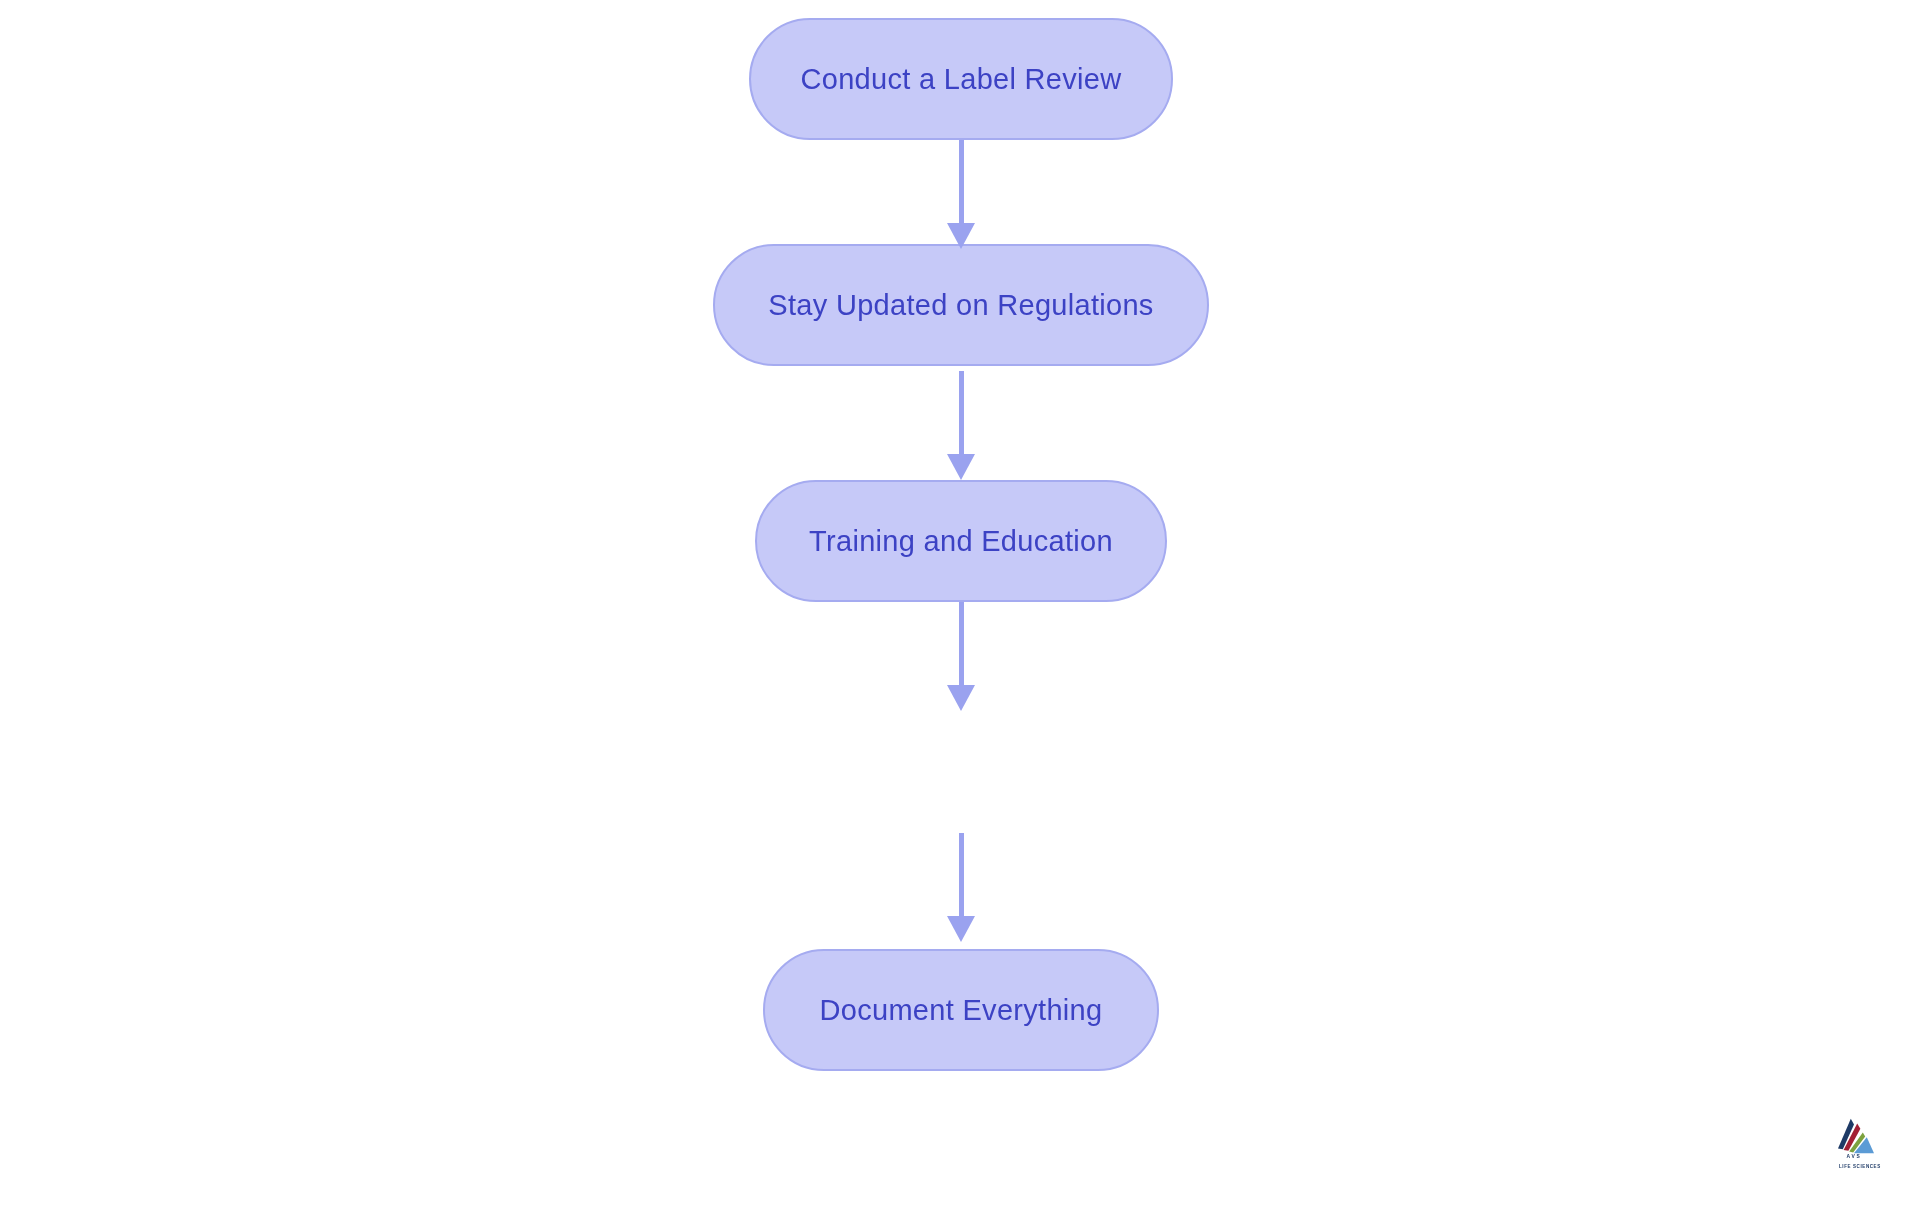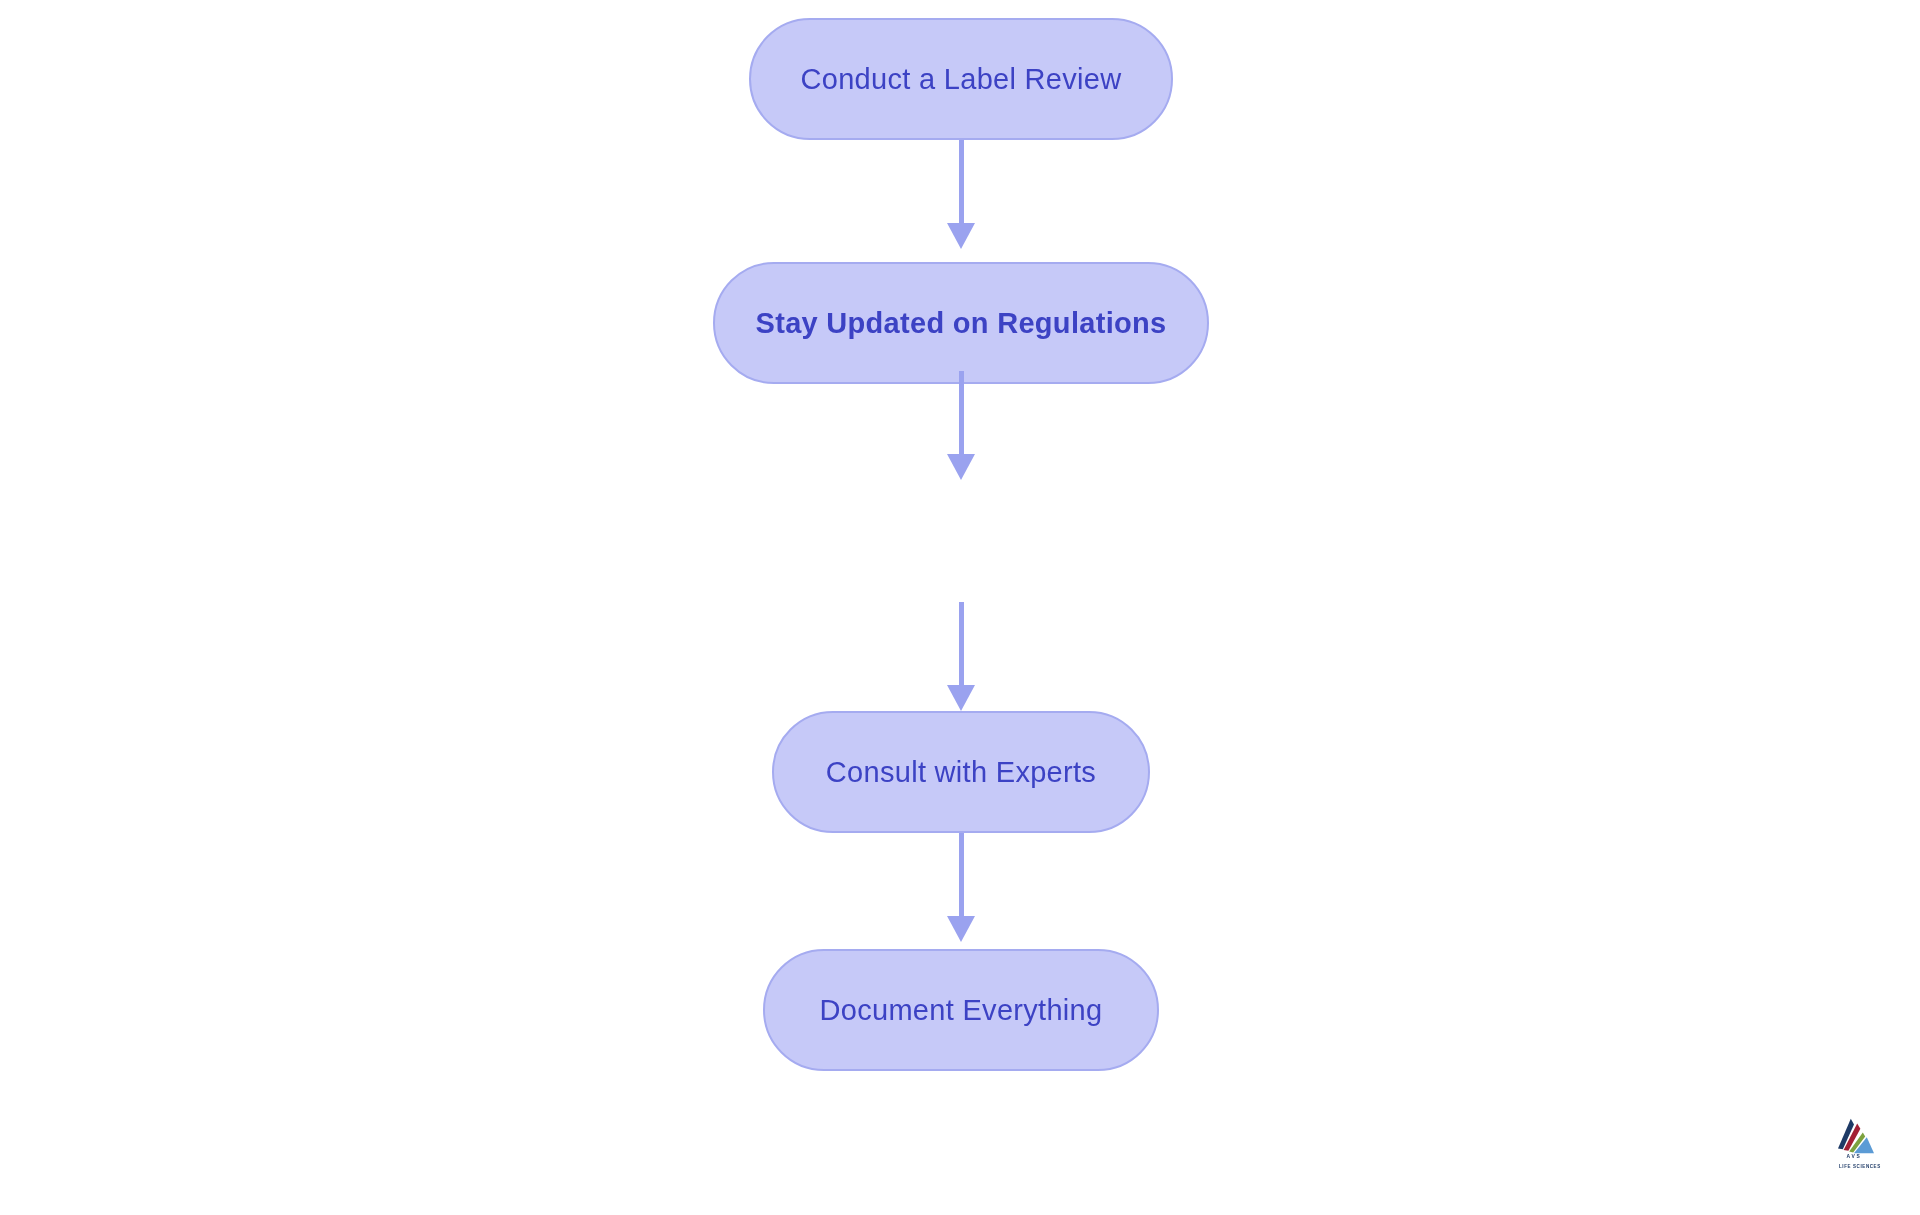--- a/index.html
+++ b/index.html
@@ -95,25 +95,25 @@
   }
 </style>
 </head>
 <body>
 
 <div id="canvas">
 
   <div class="node" style="top:18px;  width:424px;">
     <span class="node-label">Conduct a Label Review</span>
   </div>
-  <div class="node" style="top:262px; width:496px;font-weight:bold;">
+  <div class="node" style="top:244px; width:496px;">
     <span class="node-label">Stay Updated on Regulations</span>
   </div>
-  <div class="node" style="top:711px; width:378px;">
-    <span class="node-label">Consult with Experts</span>
+  <div class="node" style="top:480px; width:412px;">
+    <span class="node-label">Training and Education</span>
   </div>
   <div class="node" style="top:942px; width:396px;margin-top:7px;">
     <span class="node-label">Document Everything</span>
   </div>
 
   <div class="arrow" style="top:140px;">
     <div class="arrow-line"></div>
     <div class="arrow-head"></div>
   </div>
   <div class="arrow" style="top:371px;">

